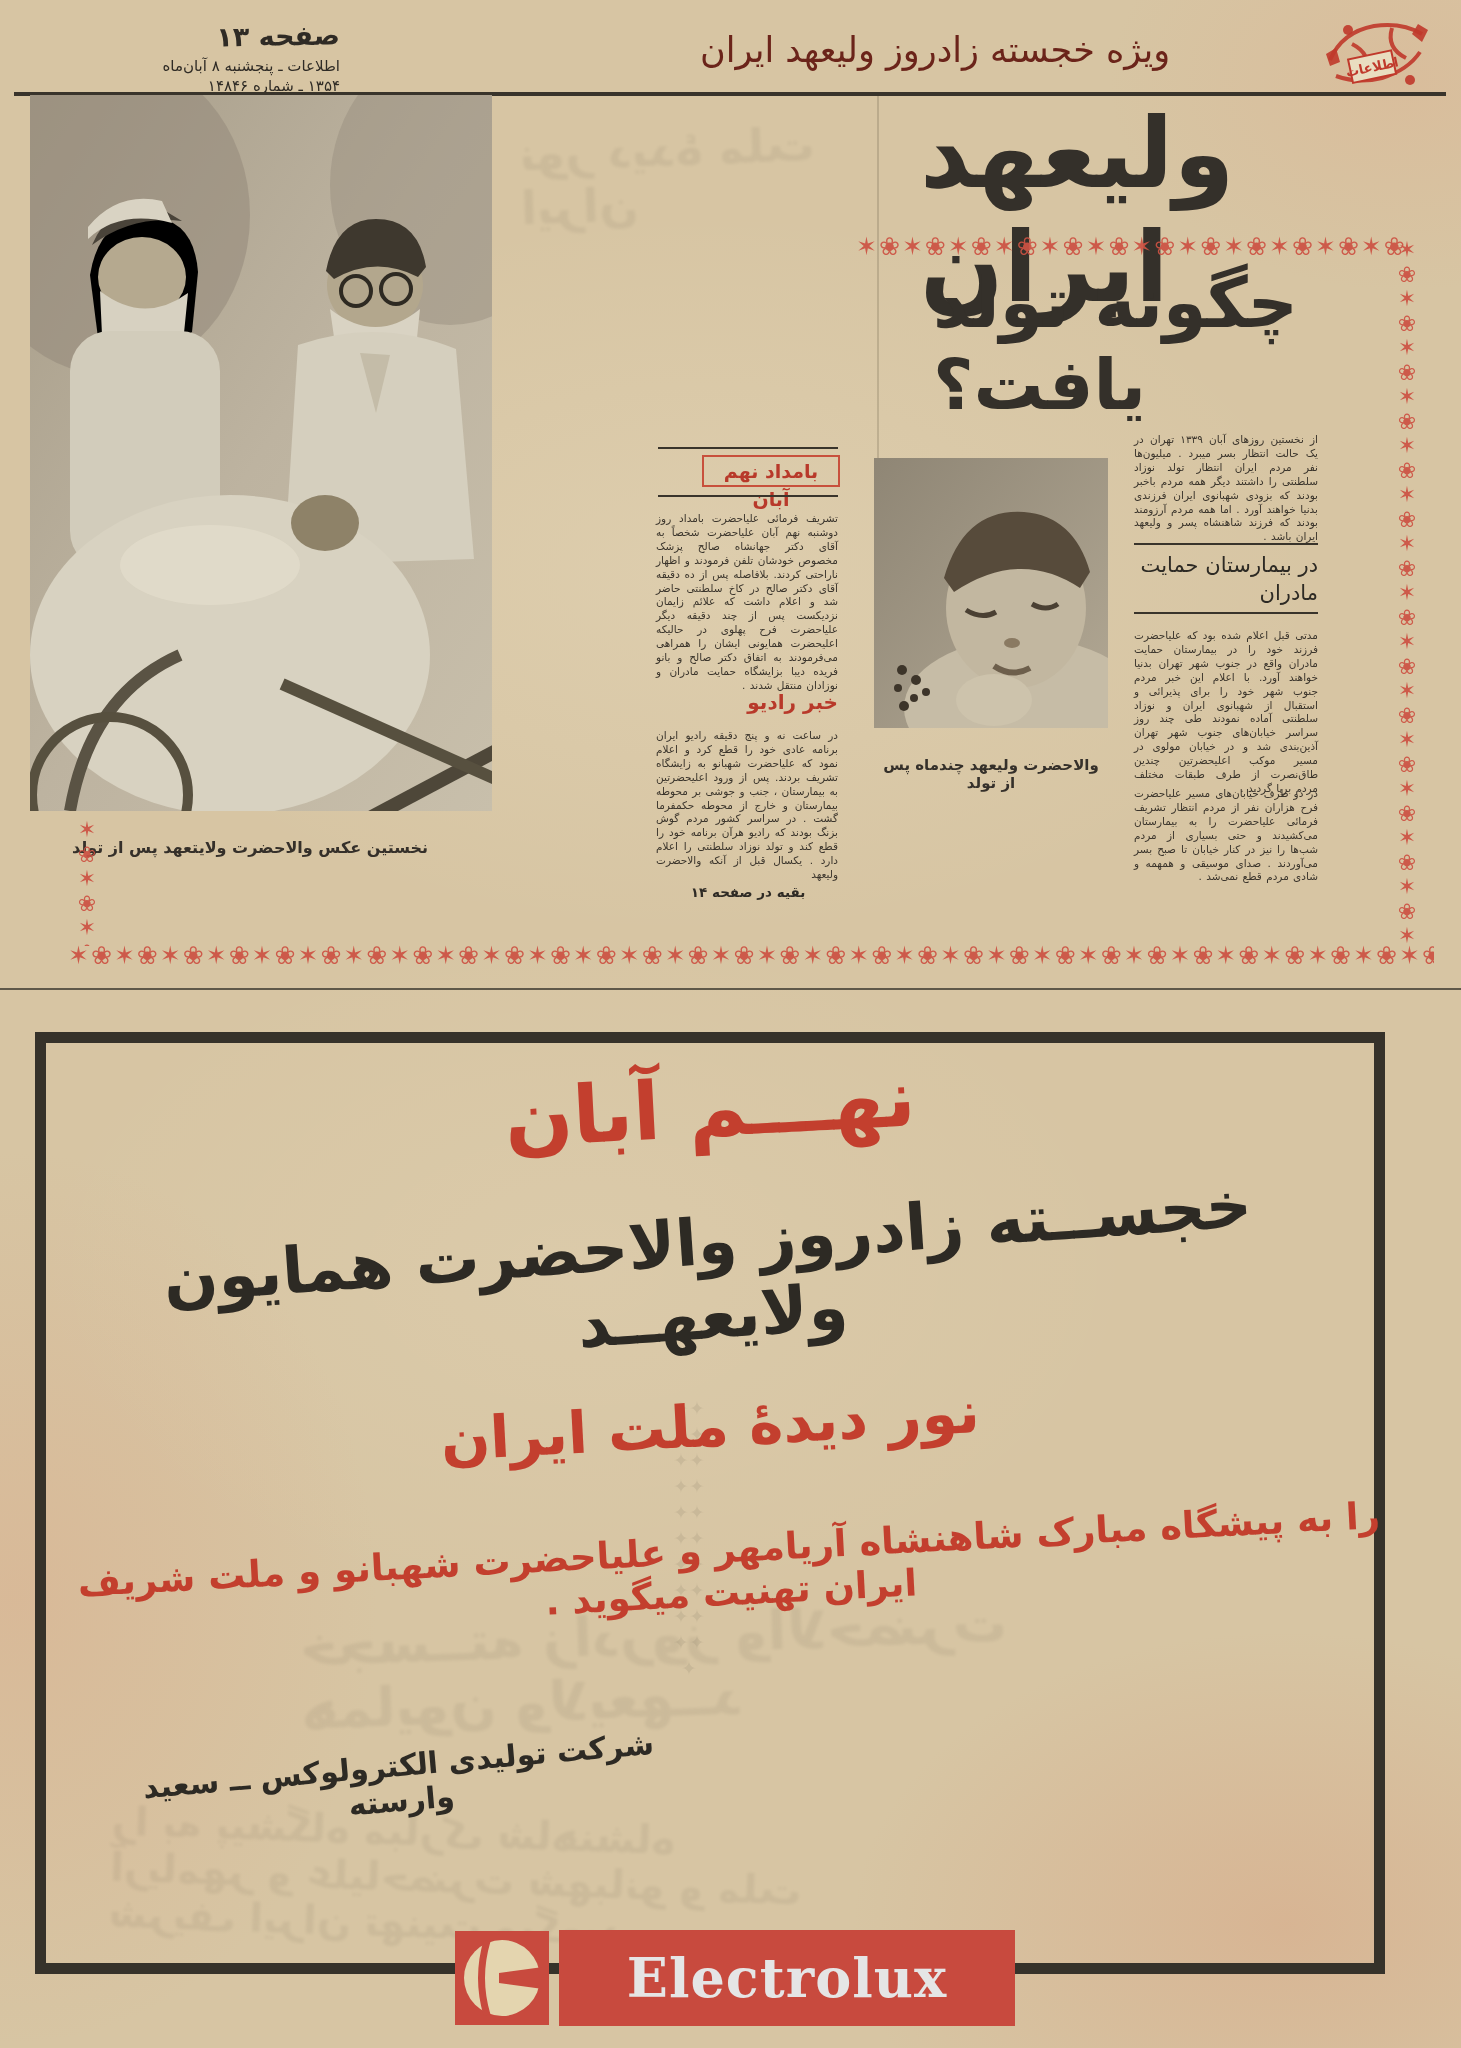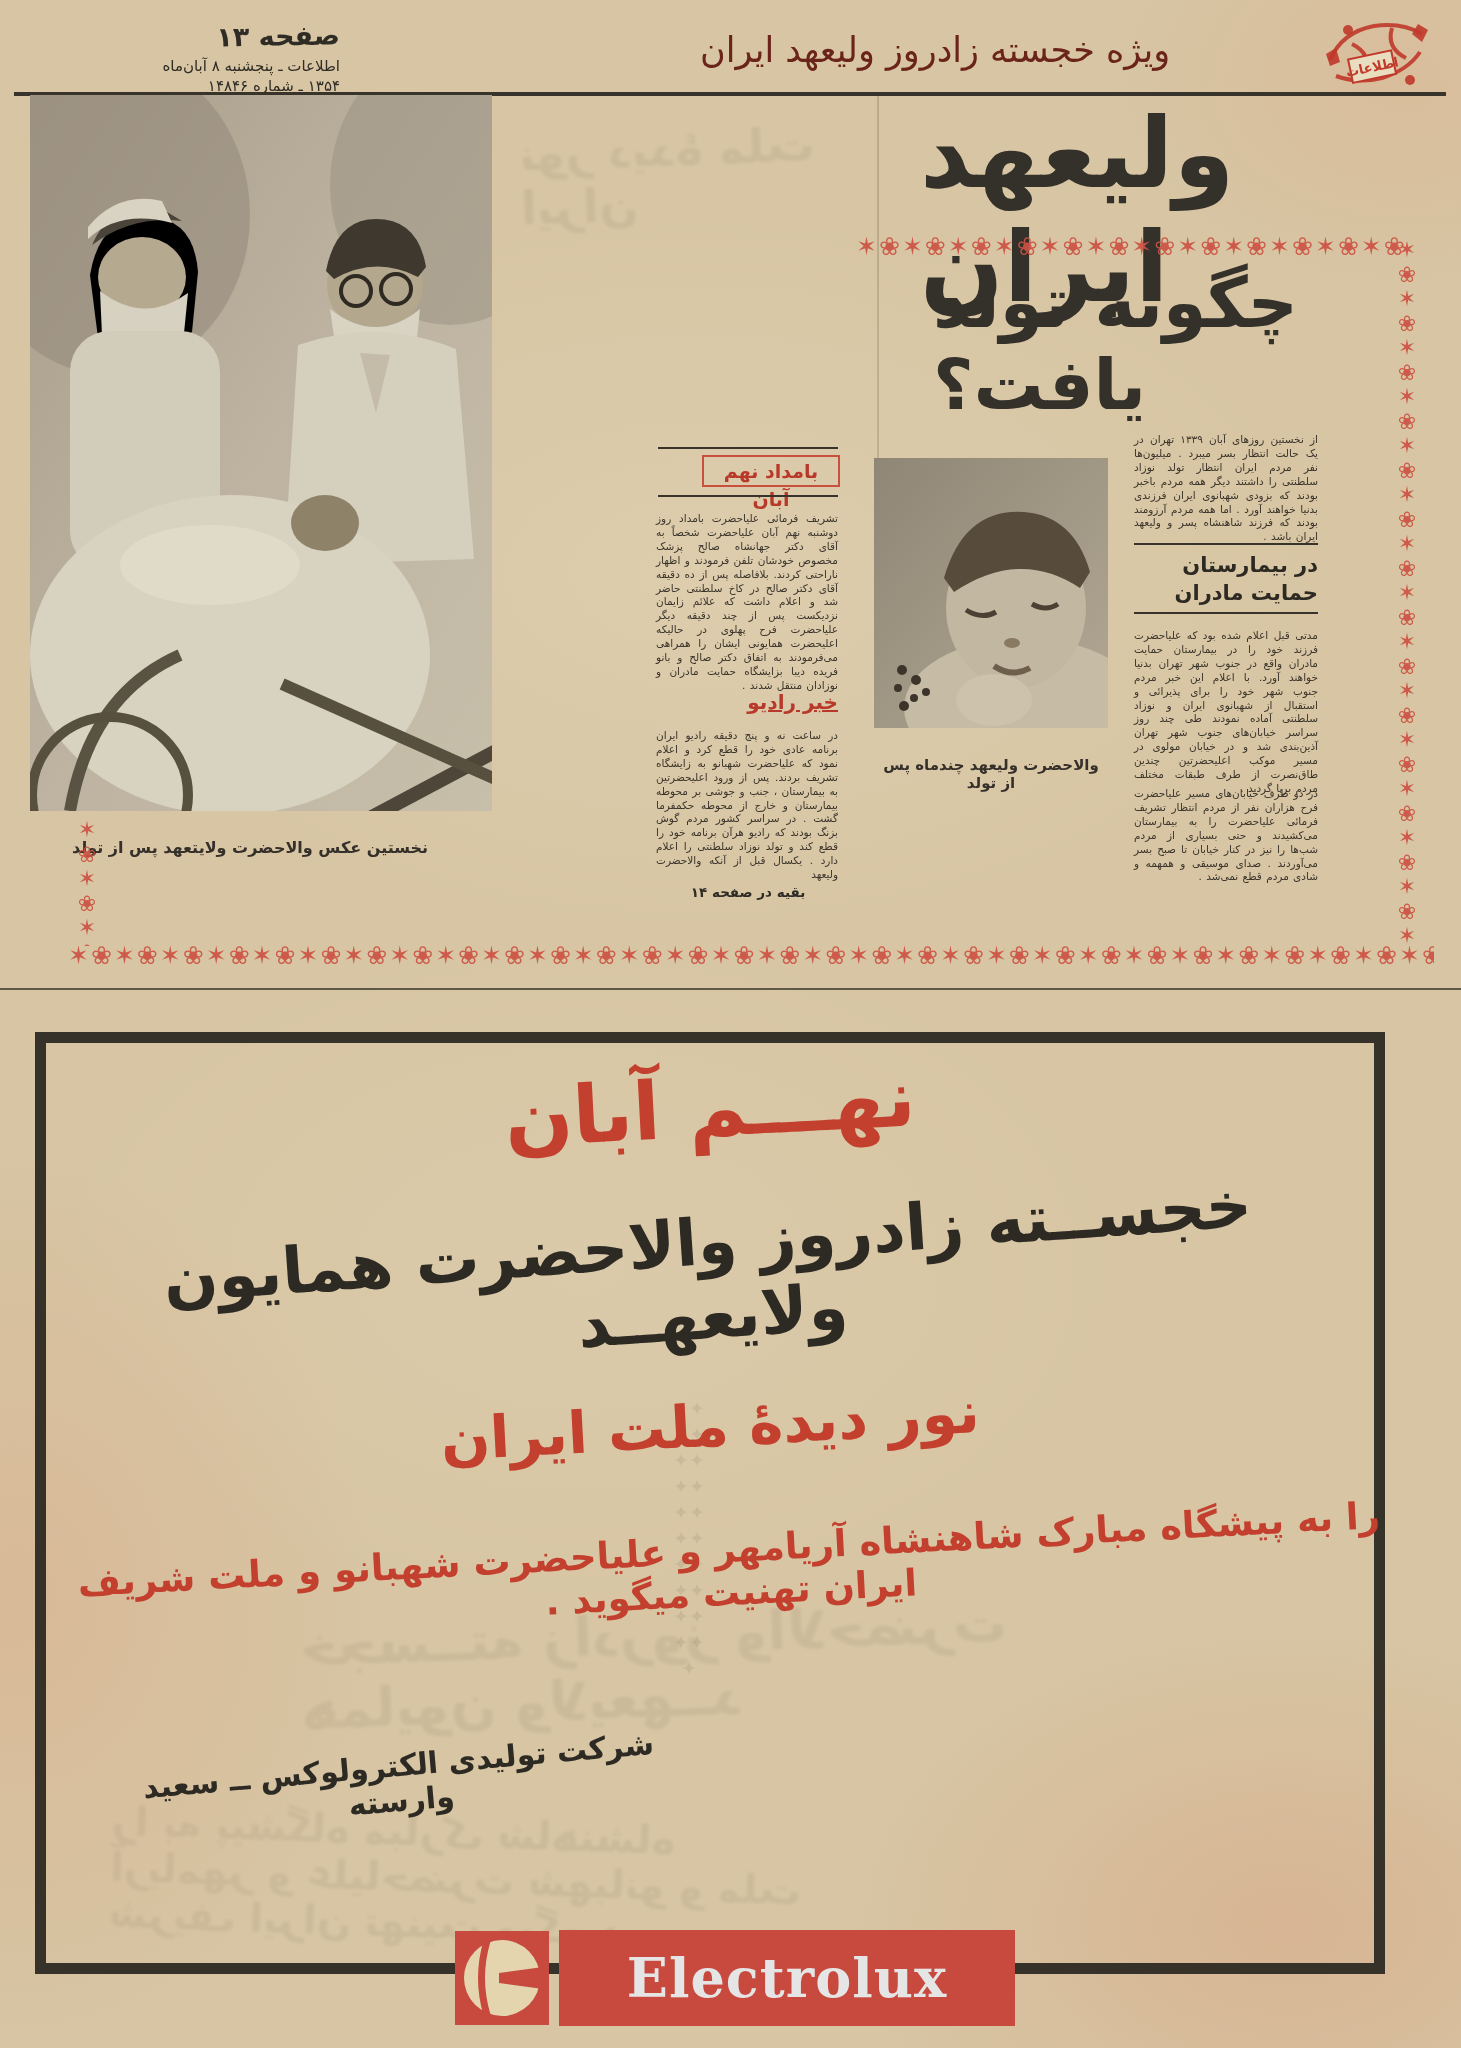--- a/index.html
+++ b/index.html
@@ -121,21 +121,21 @@
   <div class="abs rtl caption" style="left:60px;top:838px;width:380px;">نخستین عکس والاحضرت ولایتعهد پس از تولد</div>
 
   <div class="abs orn orn-v" style="left:70px;top:818px;height:128px;">✶❀✶❀✶❀</div>
 
   <div class="abs rule" style="left:658px;top:447px;width:180px;height:2px;"></div>
   <div class="abs rtl red-title" style="left:702px;top:455px;width:134px;height:28px;border:2px solid #c8503c;font-size:19px;text-align:center;line-height:28px;">بامداد نهم آبان</div>
   <div class="abs rule" style="left:658px;top:495px;width:180px;height:2px;"></div>
 
   <div class="abs rtl body-txt" style="left:656px;top:505px;width:182px;height:178px;">تشریف فرمائی علیاحضرت بامداد روز دوشنبه نهم آبان علیاحضرت شخصاً به آقای دکتر جهانشاه صالح پزشک مخصوص خودشان تلفن فرمودند و اظهار ناراحتی کردند. بلافاصله پس از ده دقیقه آقای دکتر صالح در کاخ سلطنتی حاضر شد و اعلام داشت که علائم زایمان نزدیکست پس از چند دقیقه دیگر علیاحضرت فرح پهلوی در حالیکه اعلیحضرت همایونی ایشان را همراهی می‌فرمودند به اتفاق دکتر صالح و بانو فریده دیبا بزایشگاه حمایت مادران و نوزادان منتقل شدند .</div>
 
-  <div class="abs rtl red-title" style="left:658px;top:690px;width:180px;font-size:20px;text-decoration:underline;">خبر رادیو</div>
+  <div class="abs rtl red-title" style="left:658px;top:690px;width:180px;font-size:20px;">خبر رادیو</div>
 
   <div class="abs rtl body-txt" style="left:656px;top:722px;width:182px;height:165px;">در ساعت نه و پنج دقیقه رادیو ایران برنامه عادی خود را قطع کرد و اعلام نمود که علیاحضرت شهبانو به زایشگاه تشریف بردند. پس از ورود اعلیحضرتین به بیمارستان ، جنب و جوشی بر محوطه بیمارستان و خارج از محوطه حکمفرما گشت . در سراسر کشور مردم گوش بزنگ بودند که رادیو هرآن برنامه خود را قطع کند و تولد نوزاد سلطنتی را اعلام دارد . یکسال قبل از آنکه والاحضرت ولیعهد</div>
 
   <div class="abs rtl" style="left:658px;top:884px;width:180px;font-size:13.5px;font-weight:bold;text-align:center;color:#2f2b25;">بقیه در صفحه ۱۴</div>
 
   <div class="abs photo-frame" style="left:874px;top:458px;width:234px;height:270px;">
     <svg width="234" height="270" viewBox="0 0 234 270">
       <defs>
         <linearGradient id="bbg" x1="0" y1="0" x2="1" y2="1">
           <stop offset="0" stop-color="#8f8675"></stop>
@@ -159,21 +159,21 @@
           <circle cx="30" cy="248" r="5"></circle>
           <circle cx="52" cy="234" r="4"></circle>
       </g>
     </svg>
   </div>
   <div class="abs rtl caption" style="left:874px;top:756px;width:234px;font-size:15px;">والاحضرت ولیعهد چندماه پس از تولد</div>
 
   <div class="abs rtl body-txt" style="left:1134px;top:426px;width:184px;height:112px;">از نخستین روزهای آبان ۱۳۳۹ تهران در یک حالت انتظار بسر میبرد . میلیون‌ها نفر مردم ایران انتظار تولد نوزاد سلطنتی را داشتند دیگر همه مردم باخبر بودند که بزودی شهبانوی ایران فرزندی بدنیا خواهند آورد . اما همه مردم آرزومند بودند که فرزند شاهنشاه پسر و ولیعهد ایران باشد .</div>
 
   <div class="abs rule" style="left:1134px;top:543px;width:184px;height:2px;"></div>
-  <div class="abs rtl" style="left:1134px;top:551px;width:184px;font-size:21px;font-weight:bold;text-align:right;line-height:28px;color:#2d2a24;">در بیمارستان حمایت مادران</div>
+  <div class="abs rtl" style="left:1134px;top:551px;width:184px;font-size:21px;font-weight:normal;text-align:right;line-height:28px;color:#2d2a24;">در بیمارستان حمایت مادران</div>
   <div class="abs rule" style="left:1134px;top:612px;width:184px;height:2px;"></div>
 
   <div class="abs rtl body-txt" style="left:1134px;top:622px;width:184px;height:152px;">مدتی قبل اعلام شده بود که علیاحضرت فرزند خود را در بیمارستان حمایت مادران واقع در جنوب شهر تهران بدنیا خواهند آورد. با اعلام این خبر مردم جنوب شهر خود را برای پذیرائی و استقبال از شهبانوی ایران و نوزاد سلطنتی آماده نمودند طی چند روز سراسر خیابان‌های جنوب شهر تهران آذین‌بندی شد و در خیابان مولوی در مسیر موکب اعلیحضرتین چندین طاق‌نصرت از طرف طبقات مختلف مردم برپا گردید .</div>
   <div class="abs rtl body-txt" style="left:1134px;top:780px;width:184px;height:100px;">در دو طرف خیابان‌های مسیر علیاحضرت فرح هزاران نفر از مردم انتظار تشریف فرمائی علیاحضرت را به بیمارستان می‌کشیدند و حتی بسیاری از مردم شب‌ها را نیز در کنار خیابان تا صبح بسر می‌آوردند . صدای موسیقی و همهمه و شادی مردم قطع نمی‌شد .</div>
 
   <div class="abs orn orn-v" style="left:1390px;top:238px;height:706px;">✶❀✶❀✶❀✶❀✶❀✶❀✶❀✶❀✶❀✶❀✶❀✶❀✶❀✶❀✶❀</div>
   <div class="abs orn orn-h" style="left:68px;top:940px;width:1366px;">✶❀✶❀✶❀✶❀✶❀✶❀✶❀✶❀✶❀✶❀✶❀✶❀✶❀✶❀✶❀✶❀✶❀✶❀✶❀✶❀✶❀✶❀✶❀✶❀✶❀✶❀✶❀✶❀✶❀✶❀</div>
   <div class="abs" style="left:0px;top:988px;width:1461px;height:2px;background:#4a443a;opacity:.85;"></div>
 
   <div class="abs adframe" style="left:35px;top:1032px;width:1350px;height:942px;"></div>

